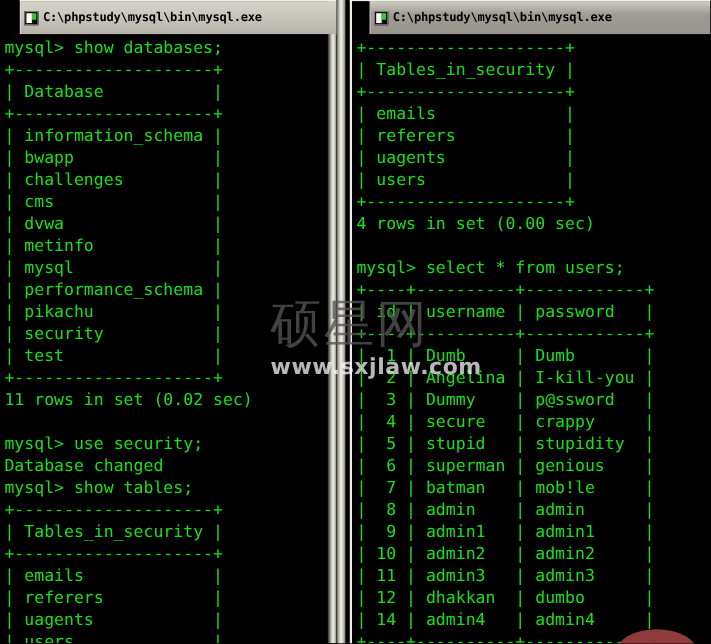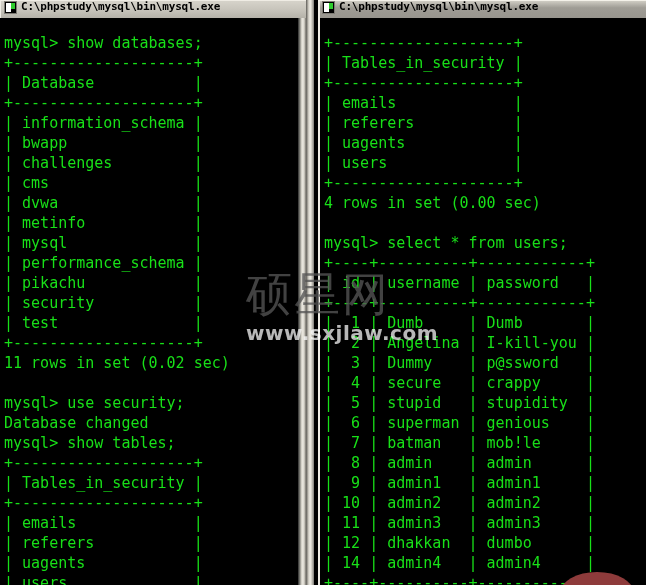--- a/index.html
+++ b/index.html
@@ -34,30 +34,31 @@
     height: 585px;
   }
   #window-right {
     left: 318px;
     width: 328px;
     height: 585px;
   }
 
   
   .titlebar {
-    height: 18px;
+    height: 31px;
     background: linear-gradient(to bottom, #d6d3ca 0%, #c6c3ba 55%, #b5b2a9 100%);
     border-top: 1px solid #efece4;
     border-left: 1px solid #efece4;
     display: flex;
-    align-items: flex-start;
+    align-items: center;
     padding-left: 3px;
     box-sizing: border-box;
     position: relative;
     z-index: 5;
+    margin-left: 18px;
   }
   #window-right .titlebar {
     background: linear-gradient(to bottom, #cfccc3 0%, #9f9c95 40%, #98958e 100%);
   }
   .titlebar-icon {
     width: 13px;
     height: 13px;
     margin-right: 4px;
     background: #000000;
     border: 1px solid #7e7b74;

